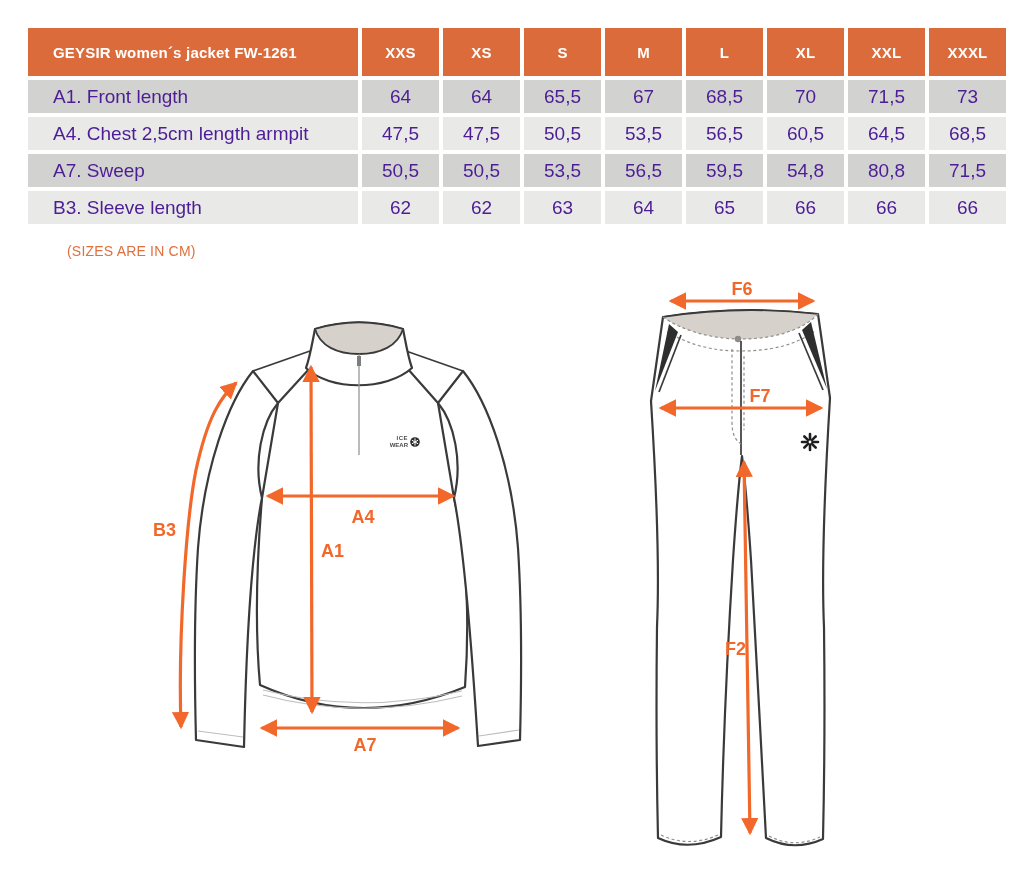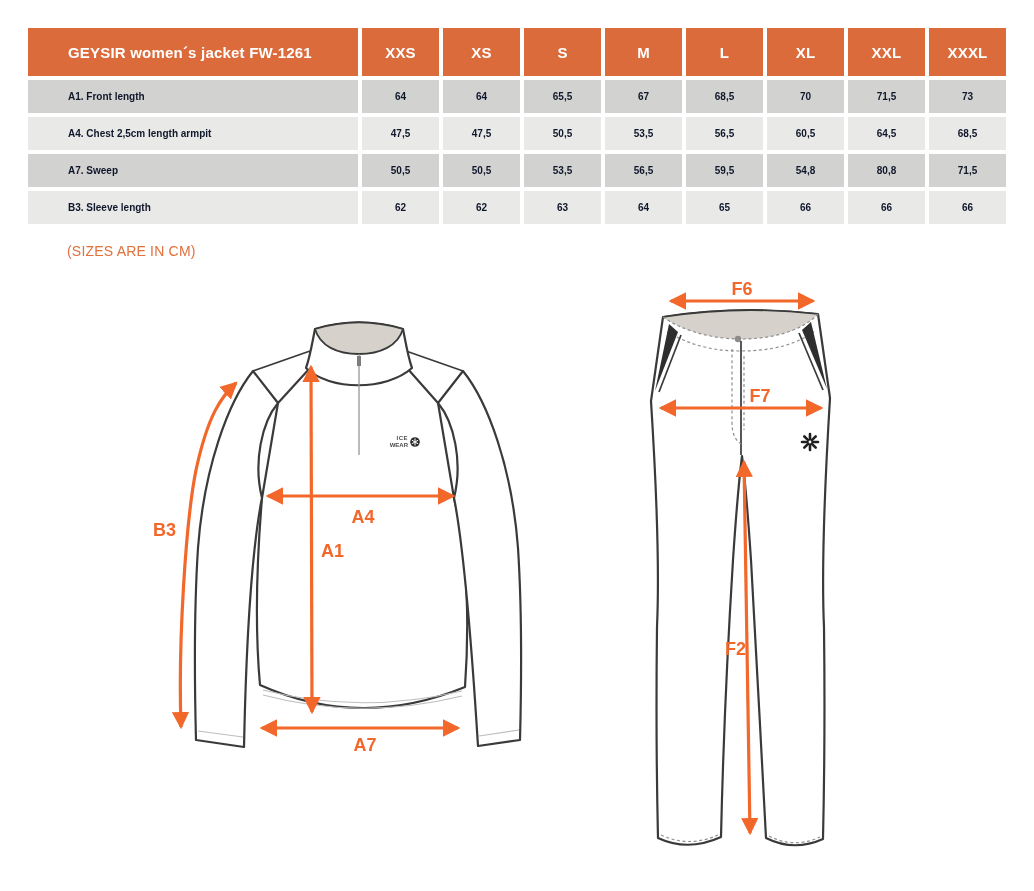--- a/index.html
+++ b/index.html
@@ -2,23 +2,23 @@
 <html><head>
 <meta charset="utf-8">
 <style>
   html,body{margin:0;padding:0;background:#ffffff;}
   body{font-family:"Liberation Sans", sans-serif;}
   .page{position:relative;width:1034px;height:891px;background:#ffffff;overflow:hidden;}
 
   
   .size-table{position:absolute;left:28px;top:28px;width:978px;display:flex;flex-direction:column;row-gap:4px;}
   .trow{display:grid;grid-template-columns:330px repeat(8,1fr);column-gap:4px;}
-  .cell{display:flex;align-items:center;justify-content:center;font-size:10px;color:#0f172a;height:33px;font-weight:bold;}
+  .cell{display:flex;align-items:center;justify-content:center;font-size:19px;color:#4c1d95;height:33px;}
   .trow.head .cell{height:48px;background:#DB6B3B;color:#ffffff;font-weight:bold;font-size:15px;letter-spacing:.2px;}
-  .cell.rowlabel{justify-content:flex-start;padding-left:40px;box-sizing:border-box;}
+  .cell.rowlabel{justify-content:flex-start;padding-left:25px;box-sizing:border-box;}
   .trow.dark .cell{background:#D2D2D1;}
   .trow.light .cell{background:#E9E9E8;}
 
   
   .sizes-note{position:absolute;left:67px;top:243px;color:#E0703C;font-size:14px;letter-spacing:.2px;}
 
   
   .diagram-svg{position:absolute;left:0;top:270px;width:1034px;height:621px;}
   .outline{fill:#ffffff;stroke:#3a3a3a;stroke-width:2.2;stroke-linejoin:round;}
   .seam{fill:none;stroke:#3a3a3a;stroke-width:1.7;}

